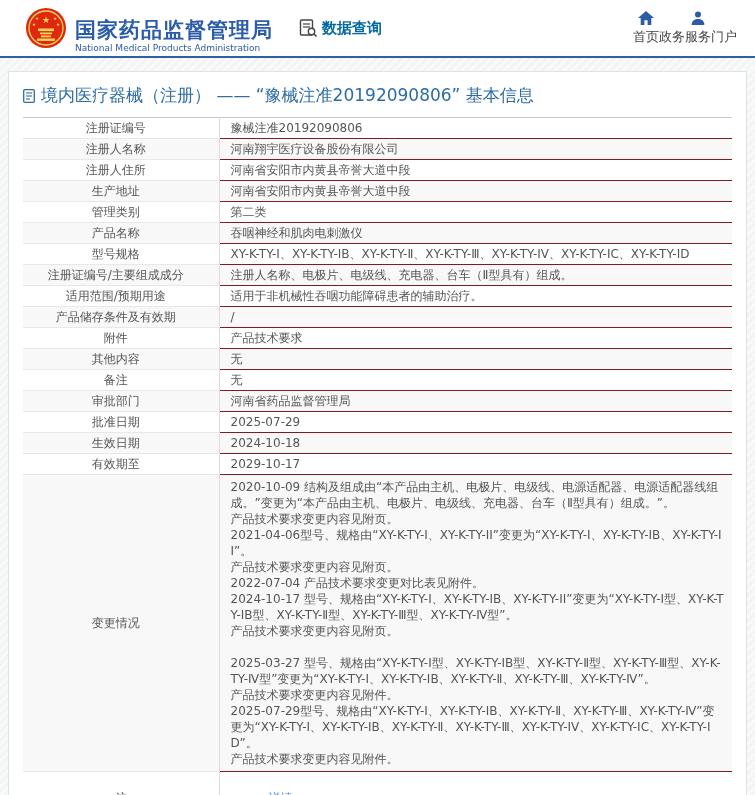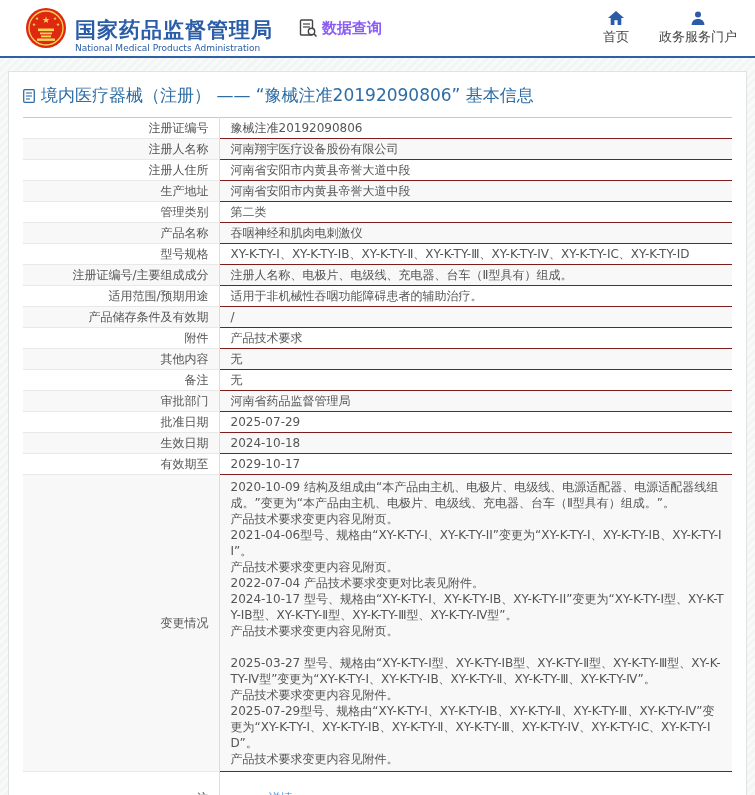--- a/index.html
+++ b/index.html
@@ -15,23 +15,23 @@
   .header {
     height:58px; background:#fff; border-bottom:2px solid #2f5fa7;
     display:flex; align-items:center; padding-left:26px;
   }
   .emblem { flex:0 0 auto; width:40px; height:40px; }
   .title-block { margin-left:9px; line-height:1.05;margin-top:16px; }
   .title-cn { font-size:21px; font-weight:bold; color:#2b5ca8; letter-spacing:1px; }
   .title-en { font-size:9px; color:#2b5ca8; margin-top:3px; }
   .data-query {
     margin-left:26px; display:flex; align-items:center; gap:4px;
-    font-size:15px; font-weight:bold; color:#8b5cf6; cursor:pointer;
-  }
-  .nav-right { margin-left:auto; display:flex; gap:30px; padding-right:18px;justify-content:flex-end; }
+    font-size:15px; font-weight:bold; color:#0369a1; cursor:pointer;
+  }
+  .nav-right { margin-left:auto; display:flex; padding-right:18px;justify-content:flex-end; }
   .nav-item {
     display:flex; flex-direction:column; align-items:center; gap:3px;
     font-size:13px; color:#444; cursor:pointer; white-space:nowrap;
   }
   
   .panel {
     margin:13px 8px 11px; background:#fff; border:1px solid #e0e2e3;
     min-height:700px; padding-bottom:8px;
   }
   .breadcrumb {
@@ -39,21 +39,21 @@
     padding:12px 14px 10px; color:#2e6da4; font-size:17px;
   }
   
   table.info {
     width:calc(100% - 28px); margin:0 14px;
     border-collapse:collapse; table-layout:fixed;
     font-size:12px; color:#555;
     border-top:1px solid #c9c9c9;
   }
   table.info th {
-    width:196px; text-align:right; font-weight:normal; vertical-align:middle;
+    width:196px; text-align:center; font-weight:normal; vertical-align:middle;
     padding:2px 10px 2px 0; border-right:1px solid #ddd;
     border-bottom:1px solid #e8e8e8; color:#555; line-height:16px;
   }
   table.info td {
     padding:2px 8px 2px 11px; border-bottom:1px solid #7f1d1d;
     white-space:pre-wrap; word-break:break-all; line-height:16px; color:#555;
   }
   table.info tbody.rows tr:nth-child(even) { background:#f8f8f8; }
   tbody.rows tr.tall td { padding-top:4px; padding-bottom:4px; }
   .note-th { white-space:nowrap; }

